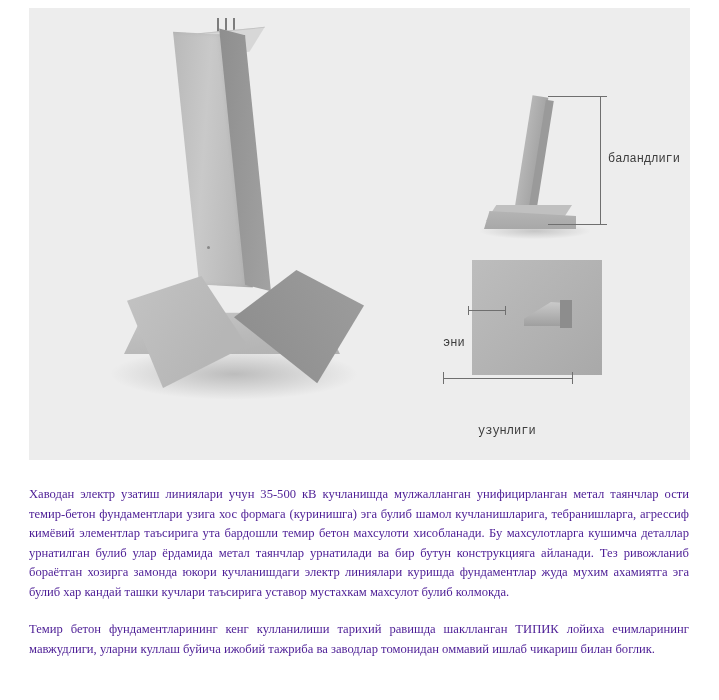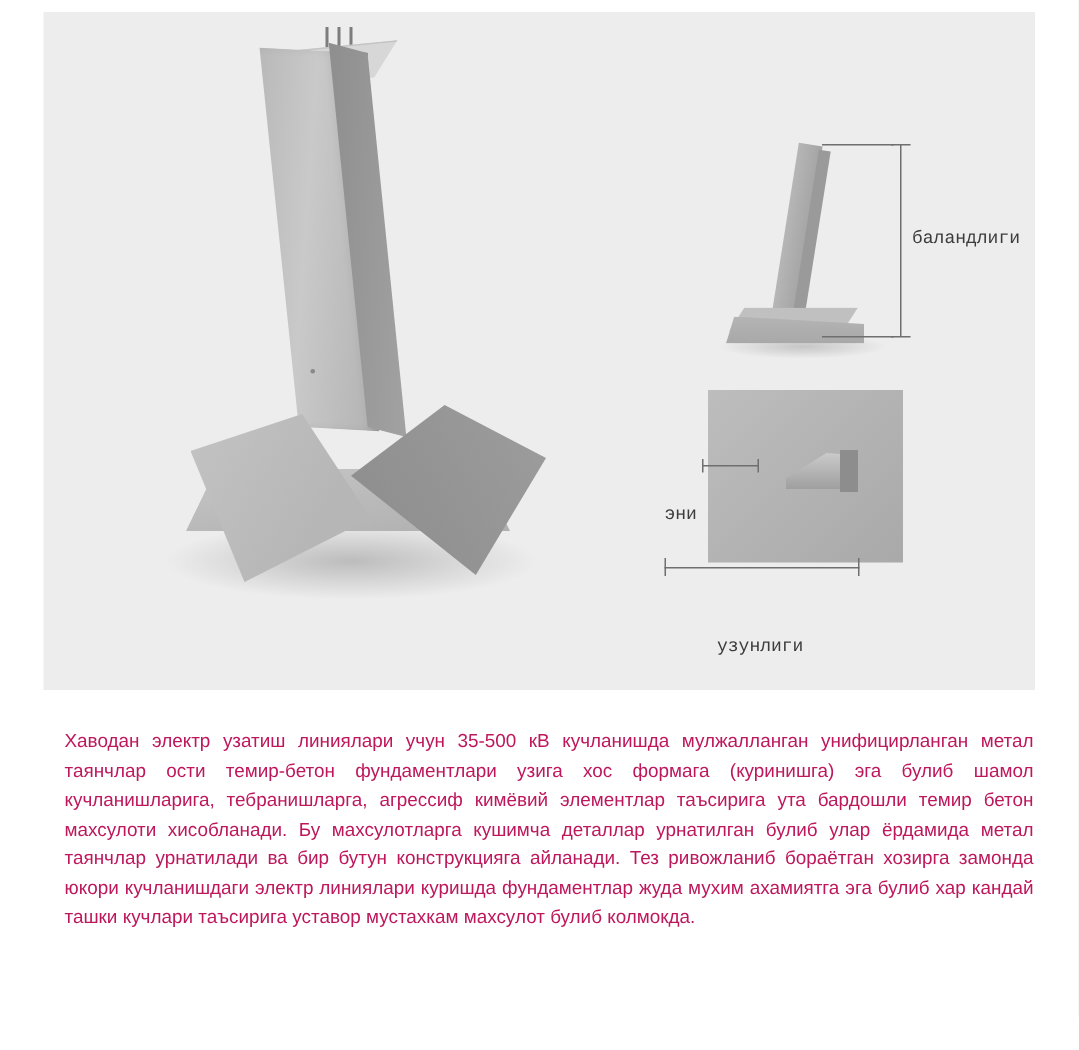--- a/index.html
+++ b/index.html
@@ -264,26 +264,26 @@
   .dim-uz-label { left: 478px; top: 384px; margin-top: 40px; }
 
   
   .body-text {
     position: absolute;
     left: 29px;
     top: 485px;
     width: 660px;
   }
   .body-text p {
-    margin: 0 0 18px 14px;
+    margin: 0 0 18px 0;
     font-size: 12.6px;
     line-height: 19.5px;
     text-align: justify;
-    color: #be185d;
-    font-family: Liberation Sans, sans-serif;
+    color: #4c1d95;
+    font-family: Liberation Serif, serif;
   }
   .body-text p:last-child { margin-bottom: 0; }
 </style>
 </head>
 <body>
 
 <div class="page">
 
   <div class="figure">
 
@@ -328,15 +328,16 @@
   <div class="tick dim-eni-arrow-r"></div>
   <div class="dim-label dim-eni-label">эни</div>
 
   <div class="dim-line dim-h dim-uz-line"></div>
   <div class="tick dim-uz-tick-l"></div>
   <div class="tick dim-uz-tick-r"></div>
   <div class="dim-label dim-uz-label">узунлиги</div>
 
   <div class="body-text">
     <p>Хаводан электр узатиш линиялари учун 35-500 кВ кучланишда мулжалланган унифицирланган метал таянчлар ости темир-бетон фундаментлари узига хос формага (куринишга) эга булиб шамол кучланишларига, тебранишларга, агрессиф кимёвий элементлар таъсирига ута бардошли темир бетон махсулоти хисобланади. Бу махсулотларга кушимча деталлар урнатилган булиб улар ёрдамида метал таянчлар урнатилади ва бир бутун конструкцияга айланади. Тез ривожланиб бораётган хозирга замонда юкори кучланишдаги электр линиялари куришда фундаментлар жуда мухим ахамиятга эга булиб хар кандай ташки кучлари таъсирига уставор мустахкам махсулот булиб колмокда.</p>
+    <p>Темир бетон фундаментларининг кенг кулланилиши тарихий равишда шаклланган ТИПИК лойиха ечимларининг мавжудлиги, уларни куллаш буйича ижобий тажриба ва заводлар томонидан оммавий ишлаб чикариш билан боглик.</p>
   </div>
 
 </div>
 
 </body></html>

